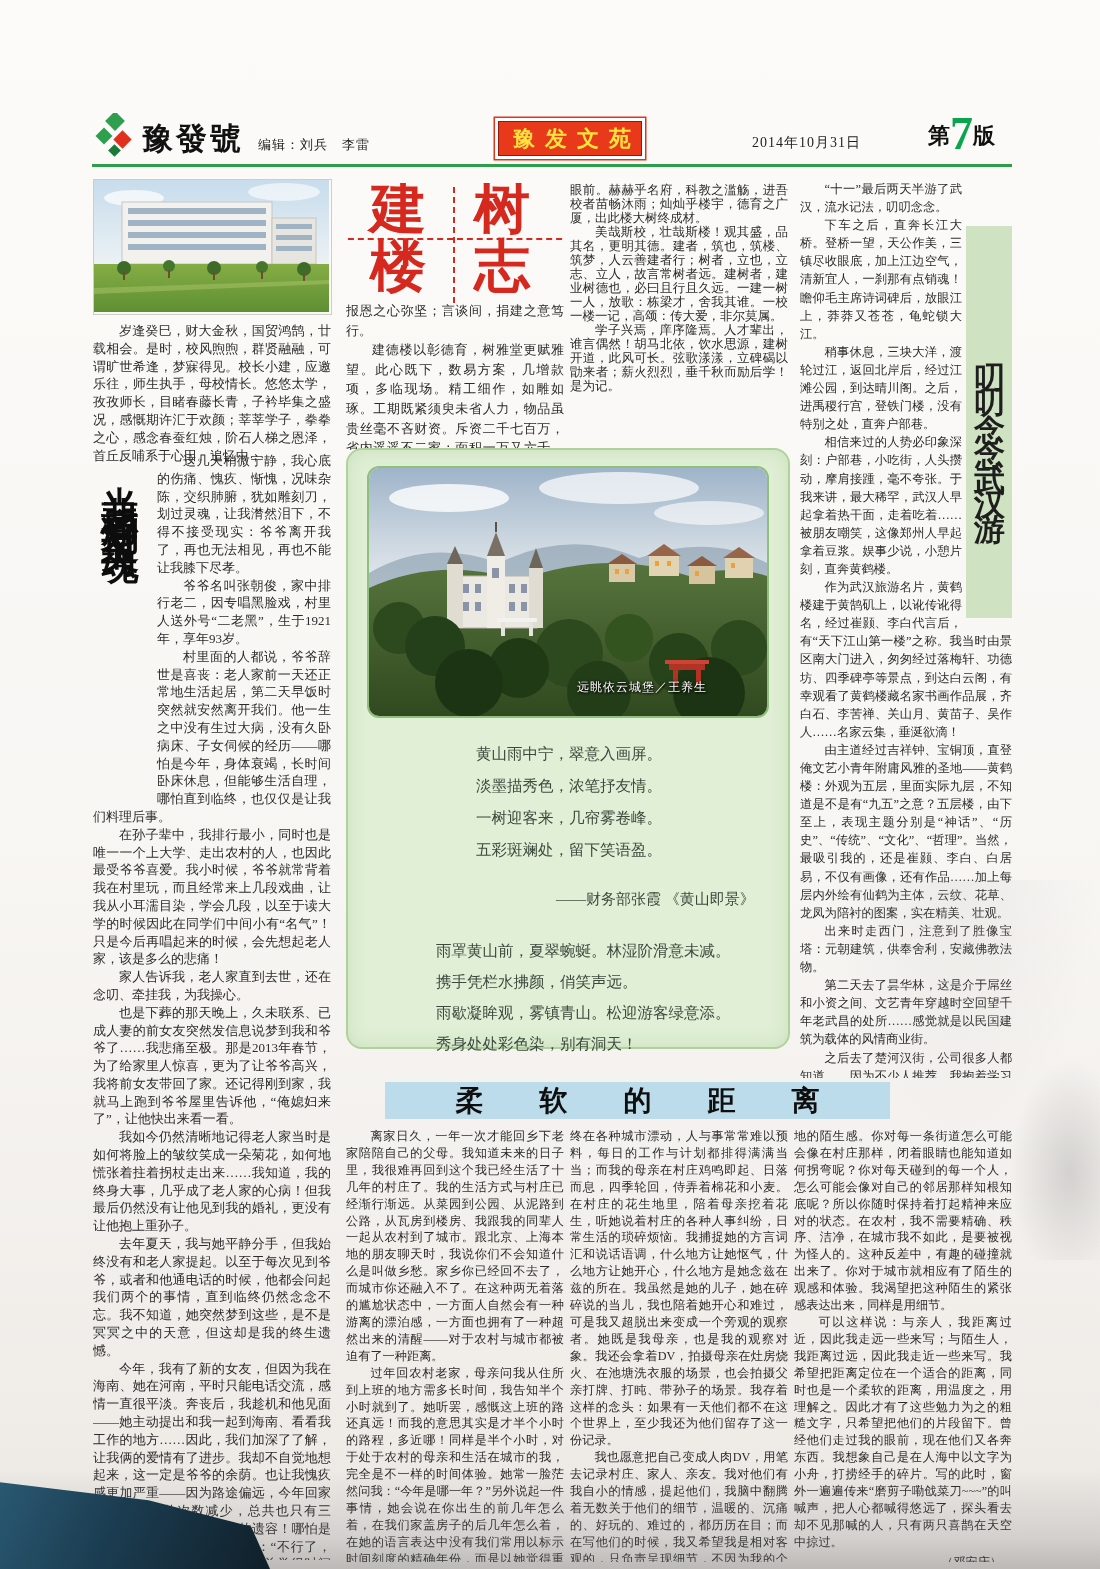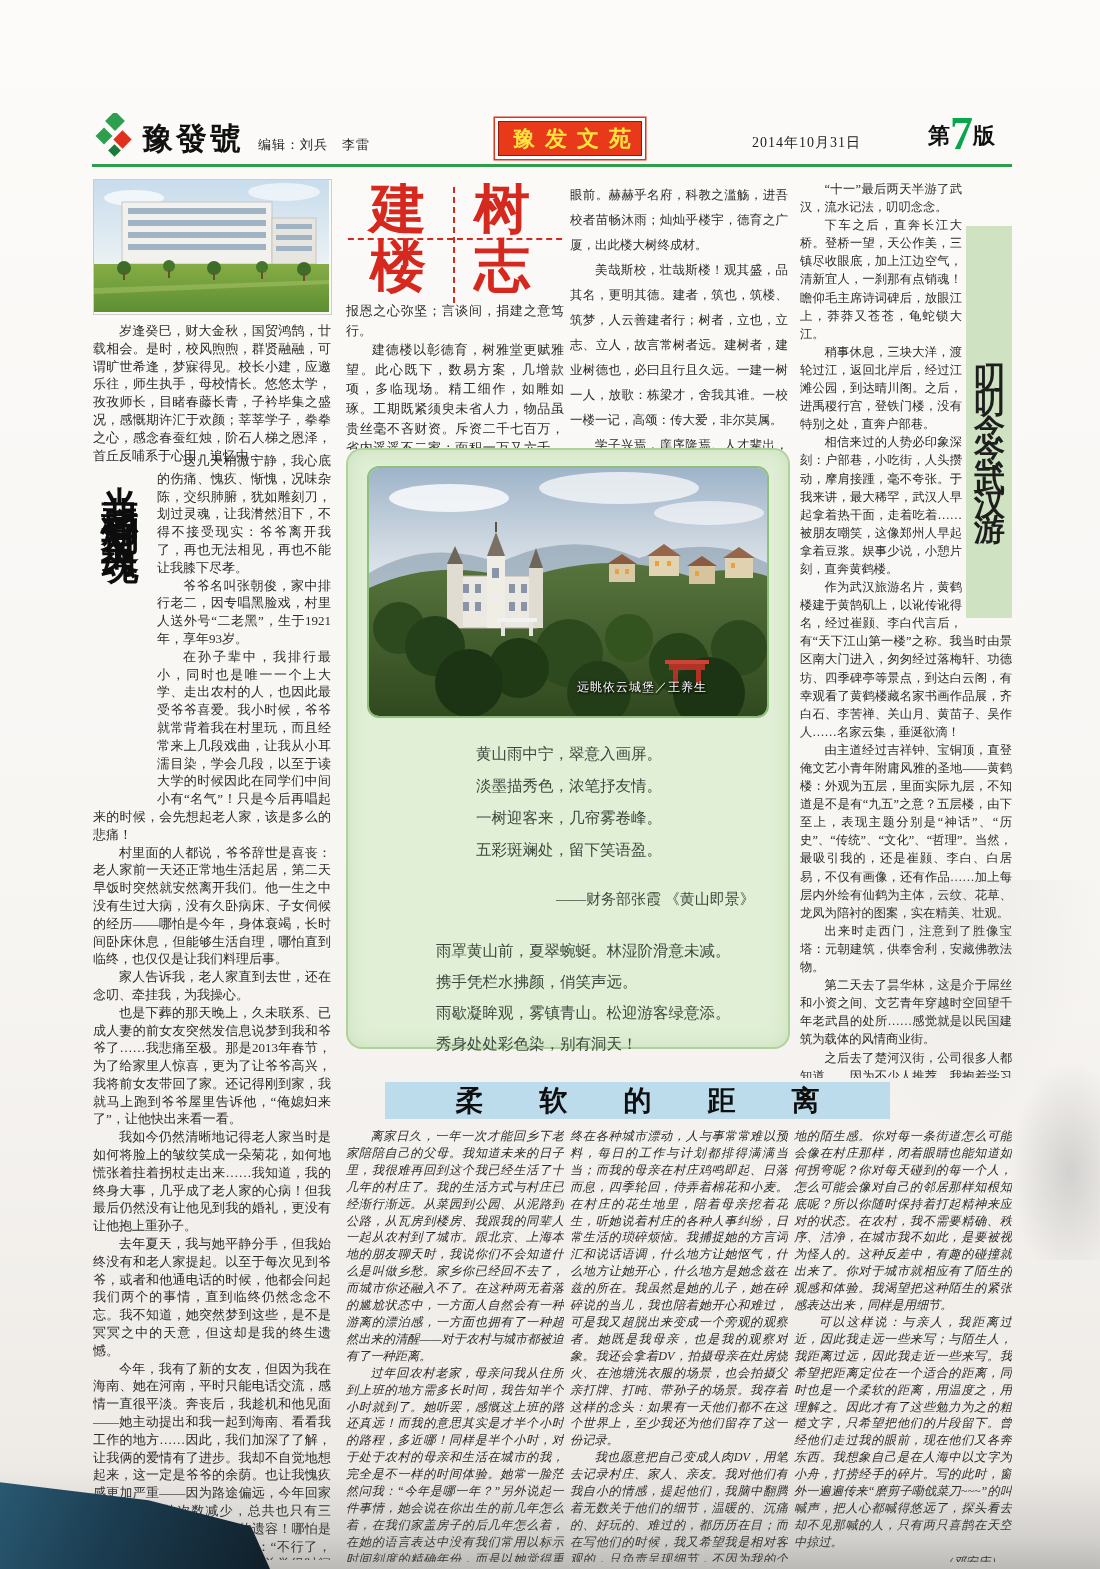--- a/index.html
+++ b/index.html
@@ -23,23 +23,23 @@
   .rule{background:#2f9e4c;height:3px;}
   
   .t-grid{position:relative;width:218px;height:110px;}
   .t-char{position:absolute;font-size:56px;line-height:54px;font-weight:bold;color:#d5281e;
           font-family:"Liberation Serif",serif;}
   .dash-v{position:absolute;left:107px;top:-6px;height:126px;border-left:2px dashed #d5281e;}
   .dash-h{position:absolute;top:55px;left:-8px;width:234px;border-top:2px dashed #d5281e;}
   
   .colA{font-size:13px;line-height:17.8px;}
   .colB{font-size:13px;line-height:19.6px;}
-  .colC{font-size:12.5px;line-height:25px;}
+  .colC{font-size:12.5px;line-height:14px;}
   .colD{font-size:12.3px;line-height:18.1px;}
-  .colE{font-size:12.2px;line-height:16.9px;font-style:italic;}
+  .colE{font-size:12.2px;line-height:16.9px;}
   .clip{overflow:hidden;}
   
   .vtitle-black{float:left;width:54px;height:336px;margin:4px 10px 4px 0;
         writing-mode:vertical-rl;text-orientation:upright;font-family:"Liberation Sans",sans-serif;
         font-weight:bold;font-size:38px;letter-spacing:10px;line-height:54px;color:#0d0d0d;}
   .wu-strip{background:#cfe3c3;writing-mode:vertical-rl;text-orientation:upright;
         font-family:"Liberation Serif",serif;font-weight:600;font-size:31px;letter-spacing:25px;
         line-height:46px;color:#1e1e1e;text-align:center;padding-top:8px;box-sizing:border-box;}
   .strip-spacer{float:right;width:50px;height:440px;}
   
@@ -130,22 +130,22 @@
   </div>
   <div class="abs colA" style="left:93px;top:322px;width:238px;height:128px;">
       <p>岁逢癸巳，财大金秋，国贸鸿鹄，廿载相会。是时，校风煦煦，群贤融融，可谓旷世希逢，梦寐得见。校长小建，应邀乐往，师生执手，母校情长。悠悠太学，孜孜师长，目睹春藤长青，子衿毕集之盛况，感慨期许汇于欢颜；莘莘学子，拳拳之心，感念春蚕红烛，阶石人梯之恩泽，首丘反哺系于心田。追忆中，</p>
     </div>
 
   <div class="abs colA clip" style="left:93px;top:452px;width:238px;height:1108px;">
     <div class="vtitle-black">当悲痛划过灵魂</div>
     <div>
         <p>这几天稍微宁静，我心底的伤痛、愧疚、惭愧，况味杂陈，交织肺腑，犹如雕刻刀，划过灵魂，让我潸然泪下，不得不接受现实：爷爷离开我了，再也无法相见，再也不能让我膝下尽孝。</p>
         <p>爷爷名叫张朝俊，家中排行老二，因专唱黑脸戏，村里人送外号“二老黑”，生于1921年，享年93岁。</p>
+        <p>村里面的人都说，爷爷辞世是喜丧：老人家前一天还正常地生活起居，第二天早饭时突然就安然离开我们。他一生之中没有生过大病，没有久卧病床、子女伺候的经历——哪怕是今年，身体衰竭，长时间卧床休息，但能够生活自理，哪怕直到临终，也仅仅是让我们料理后事。</p>
         <p>在孙子辈中，我排行最小，同时也是唯一一个上大学、走出农村的人，也因此最受爷爷喜爱。我小时候，爷爷就常背着我在村里玩，而且经常来上几段戏曲，让我从小耳濡目染，学会几段，以至于读大学的时候因此在同学们中间小有“名气”！只是今后再唱起来的时候，会先想起老人家，该是多么的悲痛！</p>
-        <p>村里面的人都说，爷爷辞世是喜丧：老人家前一天还正常地生活起居，第二天早饭时突然就安然离开我们。他一生之中没有生过大病，没有久卧病床、子女伺候的经历——哪怕是今年，身体衰竭，长时间卧床休息，但能够生活自理，哪怕直到临终，也仅仅是让我们料理后事。</p>
         <p>家人告诉我，老人家直到去世，还在念叨、牵挂我，为我操心。</p>
         <p>也是下葬的那天晚上，久未联系、已成人妻的前女友突然发信息说梦到我和爷爷了……我悲痛至极。那是2013年春节，为了给家里人惊喜，更为了让爷爷高兴，我将前女友带回了家。还记得刚到家，我就马上跑到爷爷屋里告诉他，“俺媳妇来了”，让他快出来看一看。</p>
         <p>我如今仍然清晰地记得老人家当时是如何将脸上的皱纹笑成一朵菊花，如何地慌张着拄着拐杖走出来……我知道，我的终身大事，几乎成了老人家的心病！但我最后仍然没有让他见到我的婚礼，更没有让他抱上重孙子。</p>
         <p>去年夏天，我与她平静分手，但我始终没有和老人家提起。以至于每次见到爷爷，或者和他通电话的时候，他都会问起我们两个的事情，直到临终仍然念念不忘。我不知道，她突然梦到这些，是不是冥冥之中的天意，但这却是我的终生遗憾。</p>
         <p>今年，我有了新的女友，但因为我在海南、她在河南，平时只能电话交流，感情一直很平淡。奔丧后，我趁机和他见面——她主动提出和我一起到海南、看看我工作的地方……因此，我们加深了了解，让我俩的爱情有了进步。我却不自觉地想起来，这一定是爷爷的余荫。也让我愧疚感更加严重——因为路途偏远，今年回家看望老人家的次数减少，总共也只有三次，最后一次却是看到他的遗容！哪怕是这两年见到爷爷，他都会说：“不行了，下次可能就见不到了！”但我总觉得时间还很遥远。</p>
       </div>
 
   </div>
 
   <div class="abs clip" style="left:346px;top:183px;width:218px;height:267px;">

